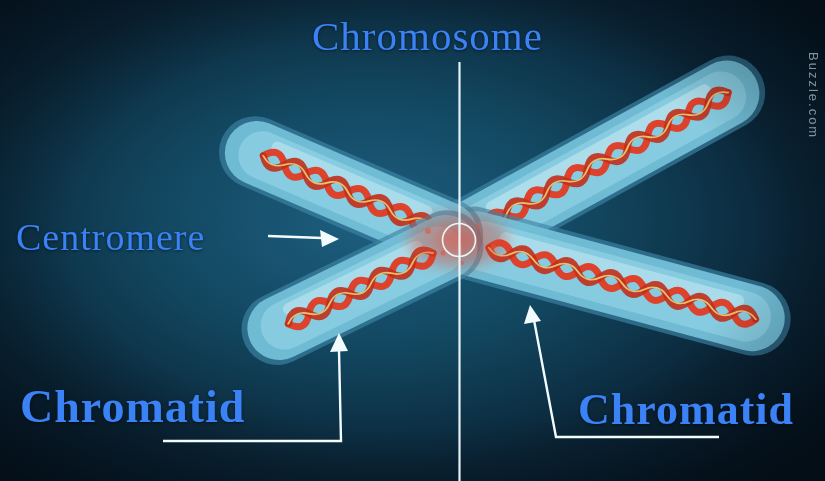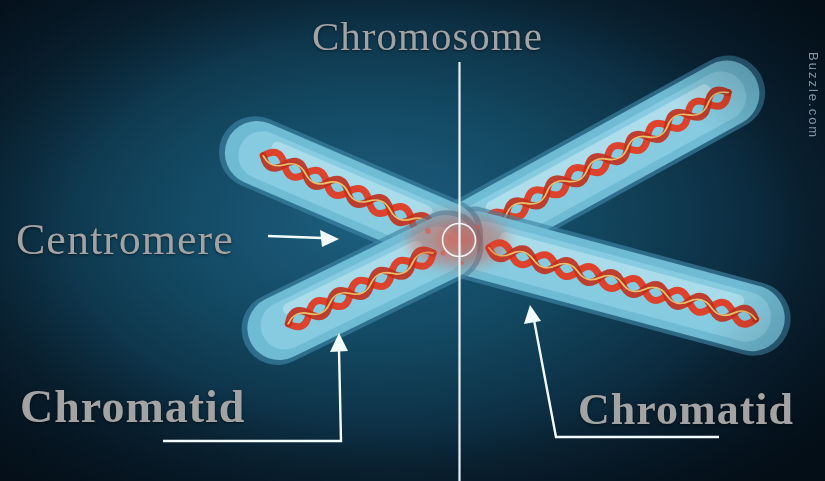--- a/index.html
+++ b/index.html
@@ -6,28 +6,28 @@
   .stage {
     position: relative;
     width: 825px;
     height: 481px;
     overflow: hidden;
     font-family: "Liberation Serif", "DejaVu Serif", serif;
   }
   .stage svg { position: absolute; left: 0; top: 0; }
   .lbl {
     position: absolute;
-    color: #a3a3a3;
+    color: #3b82f6;
     line-height: 1;
     text-shadow: 0 1px 3px rgba(0,0,0,0.55);
     white-space: nowrap;
     user-select: none;
   }
   .title       { left: 312px; top: 16px;  font-size: 41px; letter-spacing: 1px; }
-  .centromere  { left: 16px;  top: 218px; font-size: 44px; letter-spacing: 1px; }
+  .centromere  { left: 16px;  top: 218px; font-size: 38px; letter-spacing: 1px; }
   .chromatid-l { left: 20px;  top: 384px; font-size: 46px; font-weight: 600; letter-spacing: 1px; }
   .chromatid-r { left: 578px; top: 388px; font-size: 44px; font-weight: 600; letter-spacing: 1px; }
   .watermark {
     position: absolute;
     right: 4px;
     top: 52px;
     writing-mode: vertical-rl;
     font-family: "Liberation Sans", "DejaVu Sans", sans-serif;
     font-size: 13px;
     letter-spacing: 2px;

